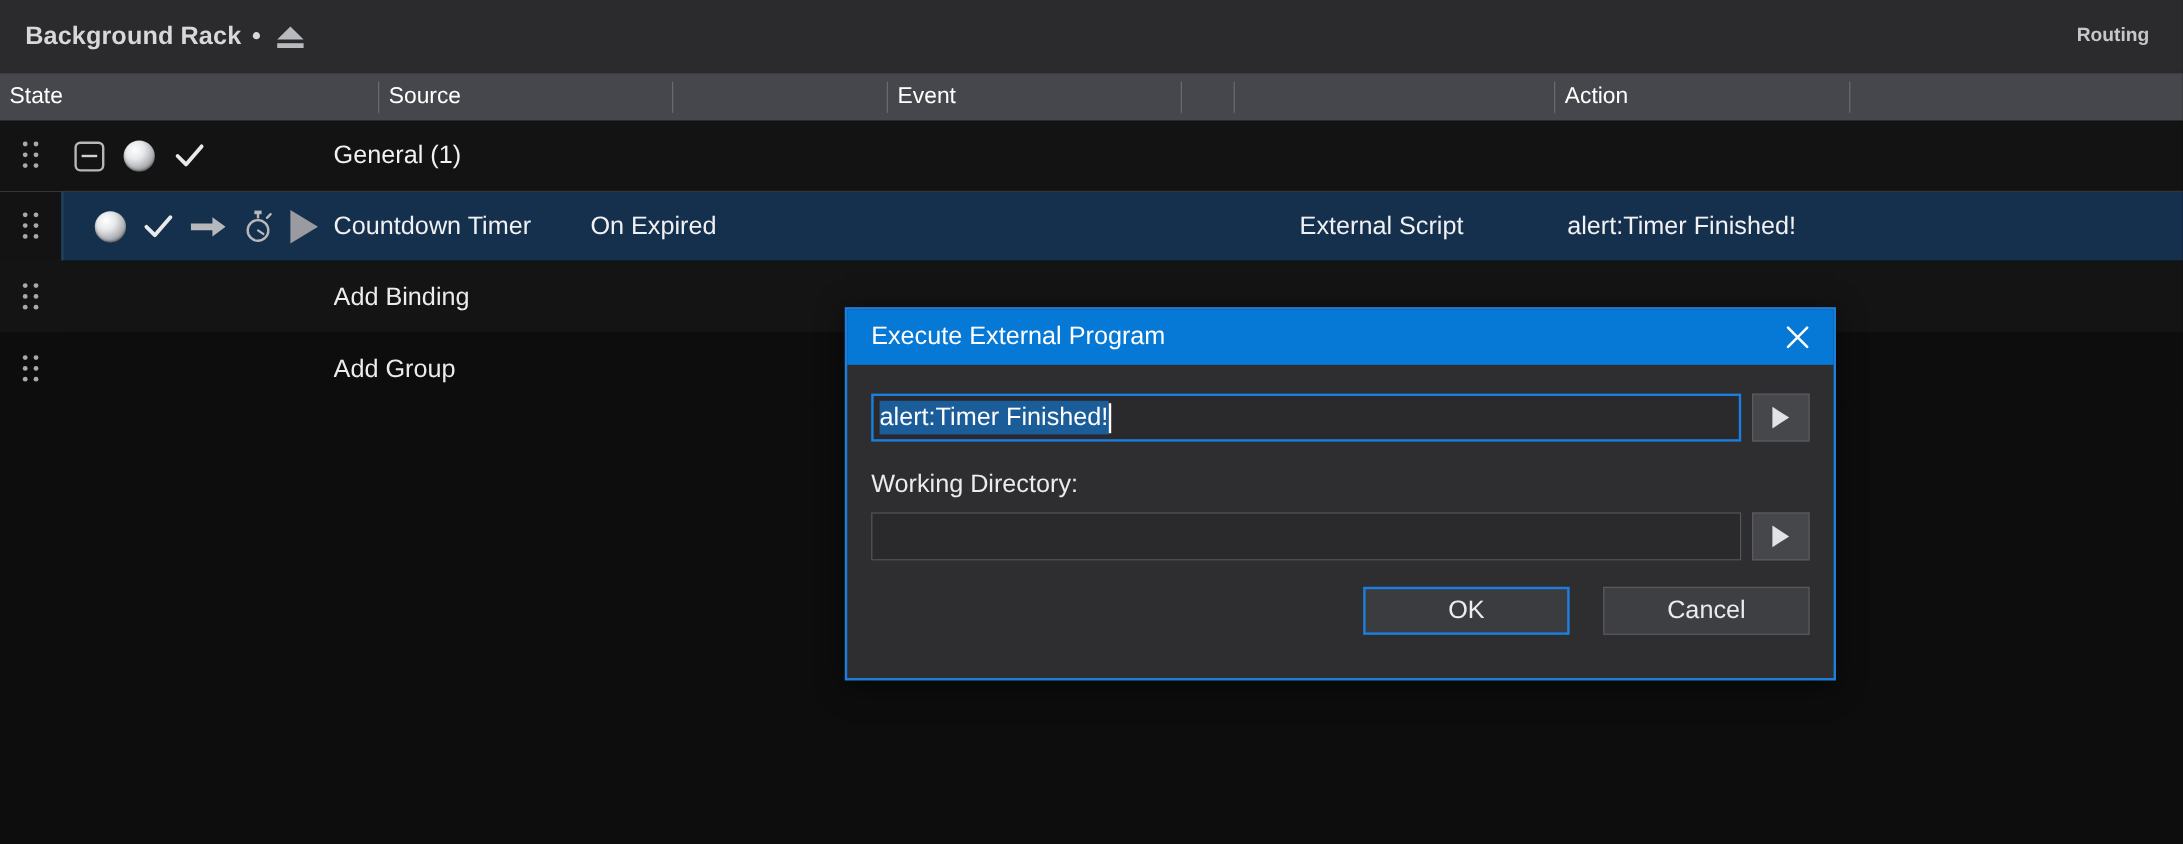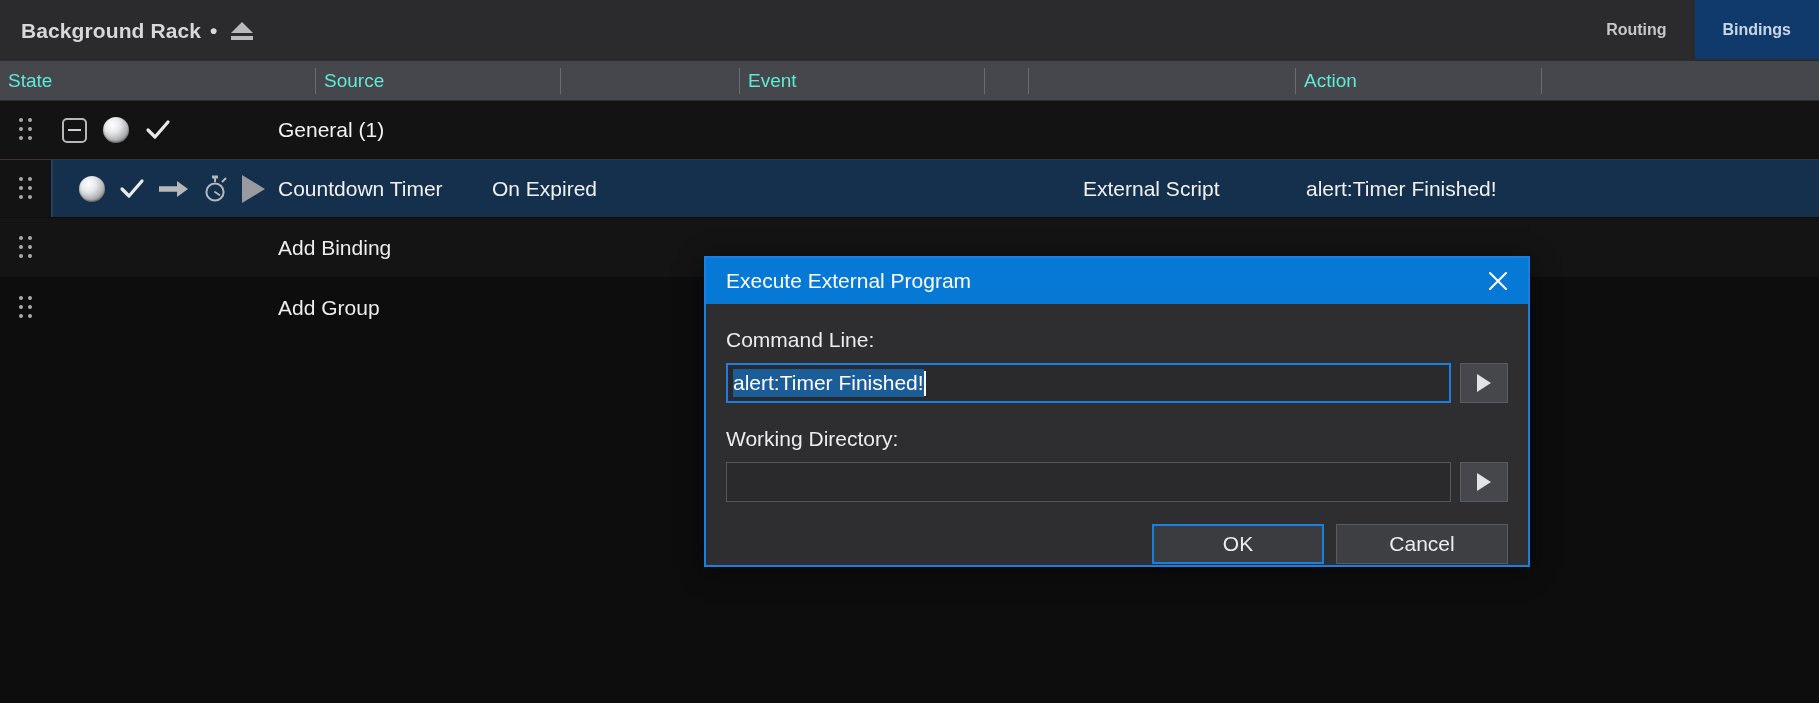--- a/index.html
+++ b/index.html
@@ -62,21 +62,21 @@
     position: absolute; left: 0; top: 61px;
     width: 1819px; height: 40px;
     background: #46474c;
     display: flex;
     border-bottom: 1px solid #2a2a2c;
   }
   .col {
     position: relative;
     height: 40px;
     display: flex; align-items: center;
-    color: #5eead4;
+    color: #ffffff;
     font-size: 19px;
     padding-left: 8px;
   }
   .col .sep {
     position: absolute; right: 0; top: 7px;
     width: 1px; height: 26px;
     background: #6a6b70;
   }
   .c-state  { width: 316px; }
   .c-src    { width: 245px; }
@@ -238,21 +238,21 @@
     border-top: 9px solid transparent;
     border-bottom: 9px solid transparent;
     border-left: 14px solid #e2e3e6;
   }
 
   .spacer-1 { height: 24px; }
 
   .dlg-footer {
     margin-top: 22px;
     display: flex; justify-content: flex-end;
-    gap: 12px;
+    gap: 28px;
     padding: 0 20px 0 20px;
   }
   .dlg-btn {
     width: 172px; height: 40px;
     background: #3e3f43;
     color: #ececee;
     font-size: 21px;
     display: flex; align-items: center; justify-content: center;
     border: 1px solid #5a5b60;
     cursor: pointer;
@@ -264,21 +264,20 @@
 
 <div class="titlebar">
   <div class="title-text">Background Rack</div>
   <div class="title-dot">•</div>
   <div class="eject-icon">
     <div class="eject-tri"></div>
     <div class="eject-bar"></div>
   </div>
   <div class="tabs">
     <div class="tab">Routing</div>
-    <div class="tab active">Bindings</div>
   </div>
 </div>
 
 <div class="colheader">
   <div class="col c-state">
     <span>State</span>
     <span class="sep"></span>
   </div>
   <div class="col c-src">
     <span>Source</span>
@@ -411,21 +410,20 @@
   <div class="dlg-title">
     <div class="dlg-title-text">Execute External Program</div>
     <div class="dlg-close">
       <svg viewBox="0 0 24 24">
           <path d="M4 4 L20 20 M20 4 L4 20" stroke="#ffffff" stroke-width="2.1" stroke-linecap="round"></path>
         </svg>
     </div>
   </div>
 
   <div class="dlg-body">
-    <div class="field-label">Command Line:</div>
     <div class="input-row">
       <div class="text-input">
         <span class="sel-text">alert:Timer Finished!</span>
           <span class="caret"></span>
       </div>
       <div class="browse-btn">
         <span class="browse-tri"></span>
       </div>
     </div>
 

